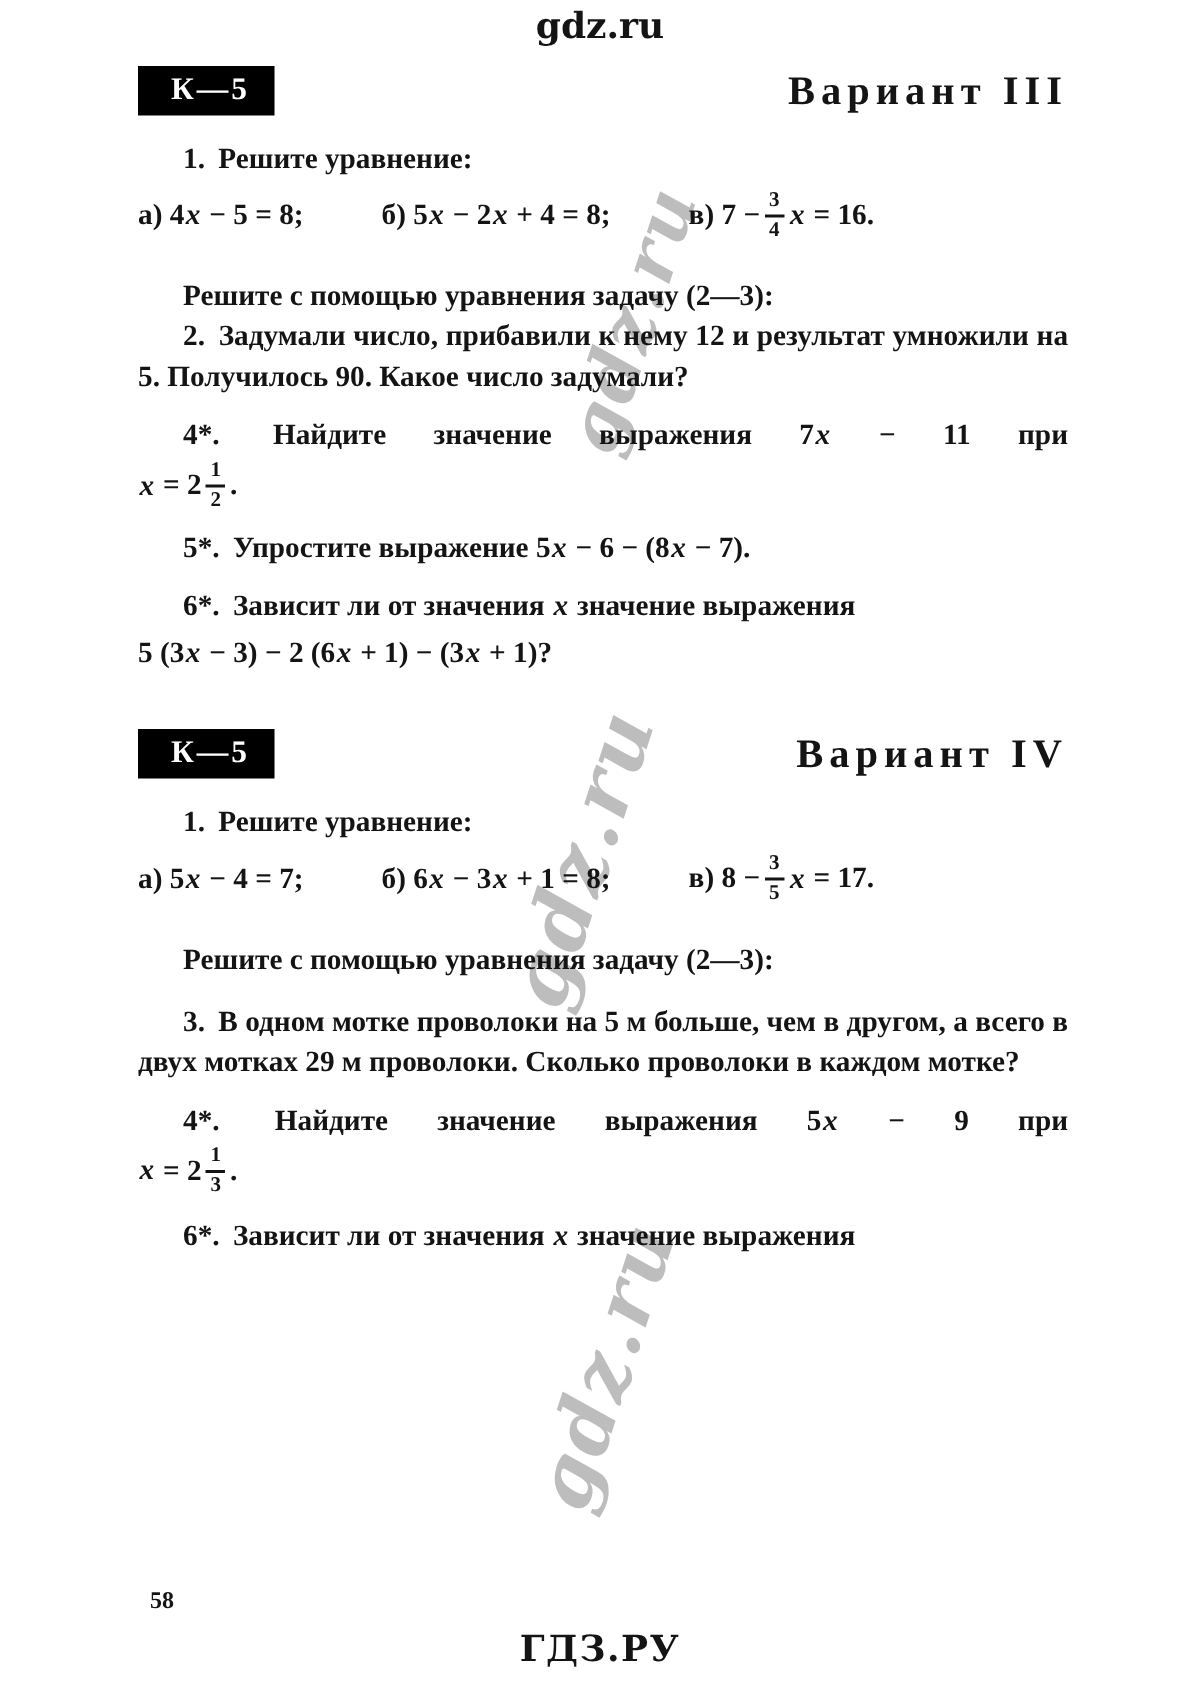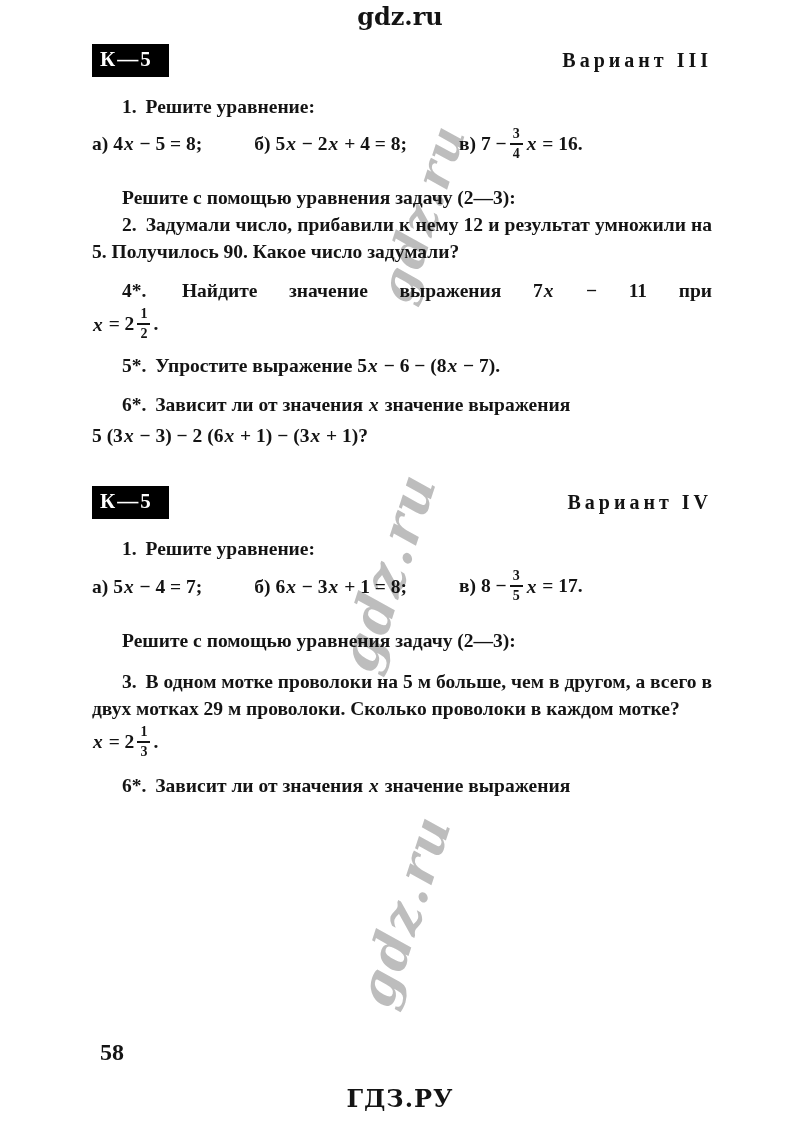--- a/index.html
+++ b/index.html
@@ -33,22 +33,22 @@
   .site-header {
     position:relative; z-index:1;
     text-align:center;
     font-family:"DejaVu Serif",serif;
     font-weight:bold;
     font-size:24px;
     padding-top:2px;
   }
   .page-number {
     position:absolute; z-index:1;
-    left:100px; bottom:55px;
-    font-size:24px; font-weight:bold;
+    left:100px; bottom:44px;
+    font-size:16px; font-weight:bold;
   }
   .footer-logo {
     position:absolute; z-index:1;
     left:0; right:0; bottom:8px;
     text-align:center;
     font-family:"DejaVu Serif",serif;
     font-weight:bold;
     font-size:24px;
     letter-spacing:1px;
   }
@@ -65,26 +65,26 @@
     display:flex;
     justify-content:space-between;
     align-items:center;
     height:38px;
   }
   .badge {
     background:#000;
     color:#fff;
     font-weight:bold;
     font-size:21px;
-    padding:3px 16px 5px 8px;
+    padding:3px 16px 5px 22px;
     letter-spacing:2px;
   }
   .variant-title {
     font-weight:bold;
-    font-size:20px;
+    font-size:27px;
     letter-spacing:4px;
   }
 
   .para {
     margin:0;
     font-size:19.5px;
     line-height:27px;
     font-weight:bold;
     text-align:justify;
     hyphens:manual;
@@ -214,20 +214,24 @@
     </div>
 
     <p class="para indent mt-8">Решите с помощью уравнения задачу (2—3):</p>
 
 
     <p class="para indent mt-14">
       <span class="pnum">3.</span>
       <span>В одном мотке проволоки на 5 м больше, чем в другом, а всего в двух мотках 29 м проволоки. Сколько проволоки в каждом мотке?</span>
     </p>
 
+    <p class="para indent spread mt-12">
+      <span class="pnum">4*.</span>
+      <span class="math">Найдите значение выражения 5<i>x</i> − 9 при</span>
+    </p>
     <p class="para mt-2">
       <span class="math"><i>x</i> = 2</span><span class="frac"><span class="num">1</span><span class="den">3</span></span><span>.</span>
     </p>
 
 
     <p class="para indent mt-12">
       <span class="pnum">6*.</span>
       <span class="math">Зависит ли от значения <i>x</i> значение выражения</span>
     </p>
   </section>

